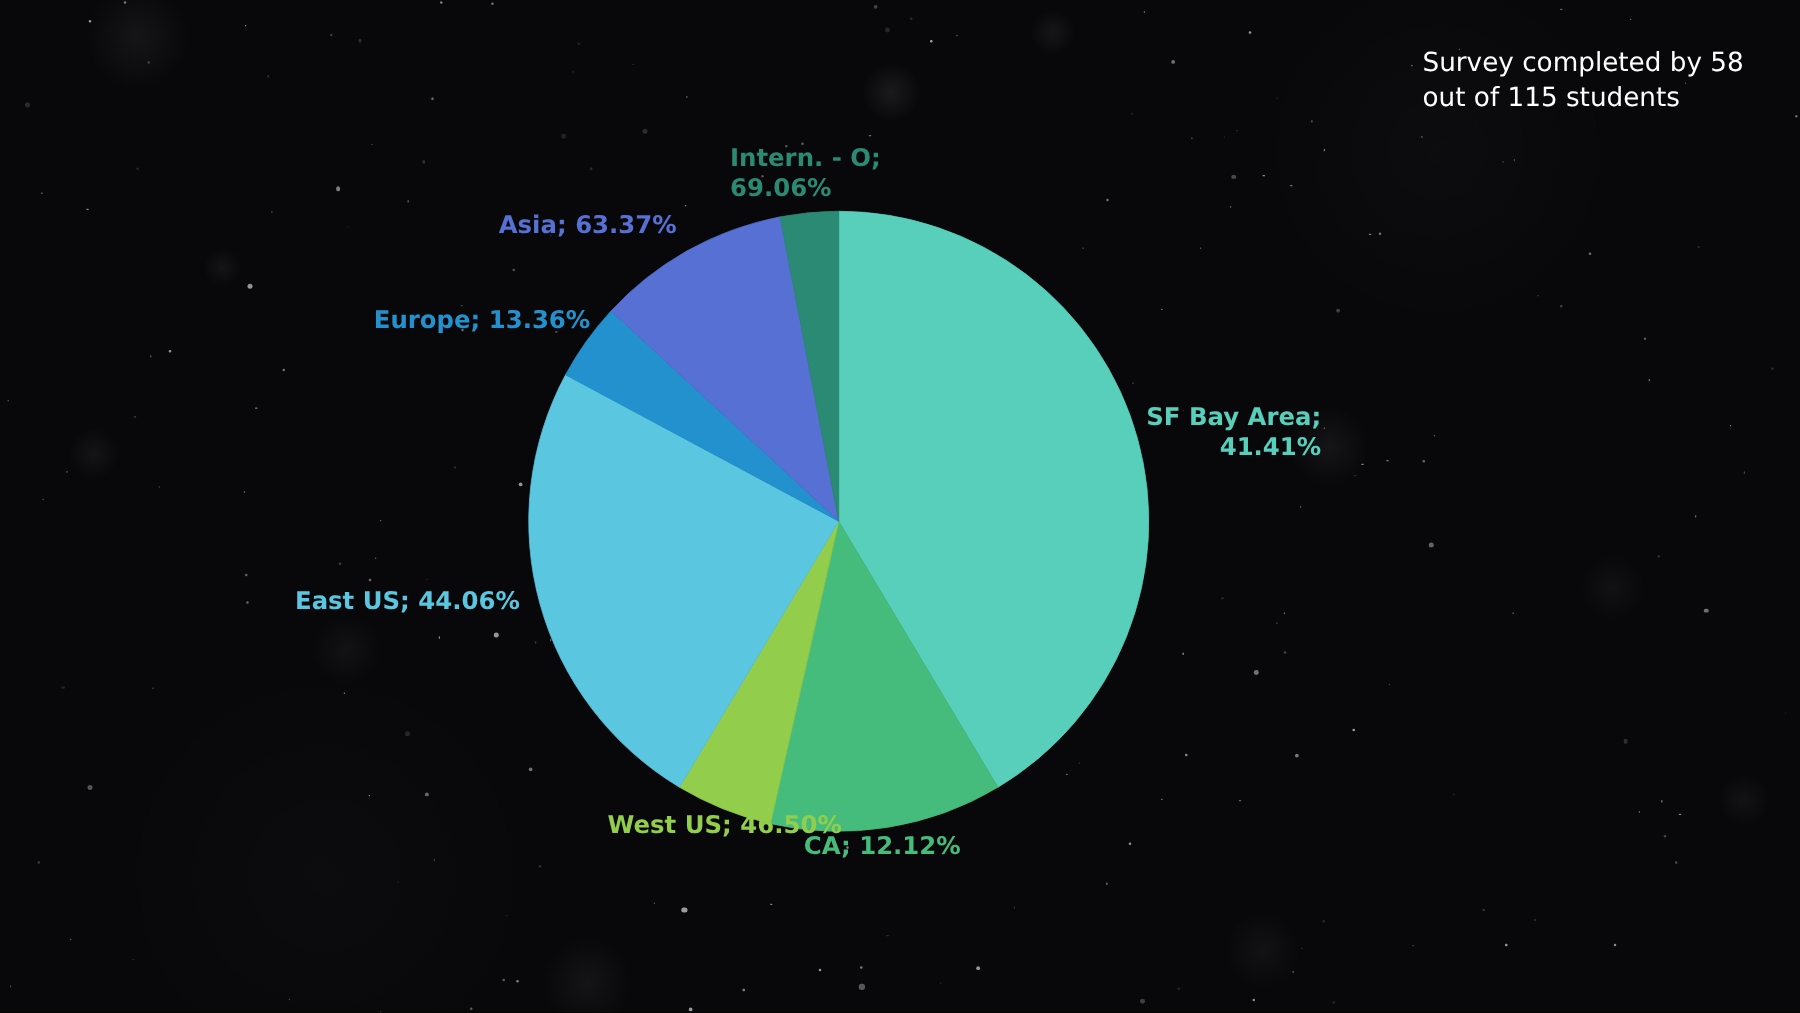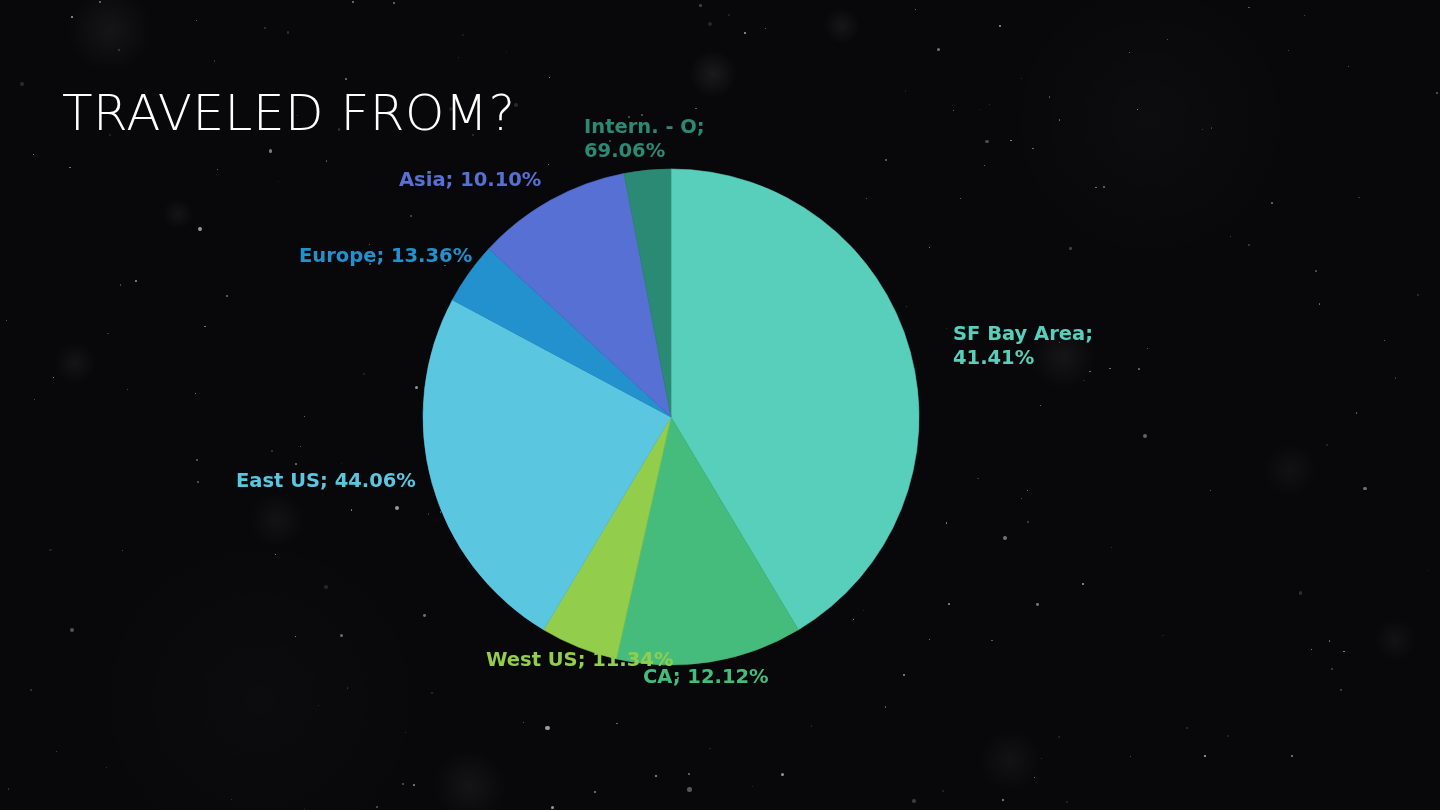--- a/index.html
+++ b/index.html
@@ -93,21 +93,21 @@
 
   
   .pie-label {
     position: absolute;
     font-family: "DejaVu Sans", sans-serif;
     font-weight: bold;
     font-size: 19.5px;
     line-height: 1.25;
     white-space: pre-line;
   }
-  .pie-label.right { text-align: left; margin-left: 36px; }
+  .pie-label.right { text-align: right; }
   .pie-label.left  { text-align: left; }
   .pie-label.center{ text-align: left; }
 </style>
 </head>
 <body>
 
 <div id="slide">
 
   <div id="bg-stars"></div>
   <div id="bg-specks">
@@ -346,40 +346,40 @@
       <i style="width: 0.87px; height: 0.87px; left: 1058.7px; top: 342.2px; opacity: 0.49;"></i>
       <i style="width: 1.36px; height: 1.36px; left: 765.9px; top: 520.2px; opacity: 0.65;"></i>
       <i style="width: 3.66px; height: 3.66px; left: 720.3px; top: 514.9px; opacity: 0.1;"></i>
       <i style="width: 1.46px; height: 1.46px; left: 641.6px; top: 475.5px; opacity: 0.49;"></i>
       <i style="width: 2px; height: 2px; left: 870px; top: 407.9px; opacity: 0.17;"></i>
       <i style="width: 0.99px; height: 0.99px; left: 296.5px; top: 114.9px; opacity: 0.28;"></i>
       <i style="width: 2.04px; height: 2.04px; left: 687.8px; top: 773.2px; opacity: 0.46;"></i>
       <i style="width: 3.06px; height: 3.06px; left: 551.4px; top: 805.9px; opacity: 0.59;"></i>
     </div>
 
-  <h1 id="title">TRAVELED FROM?</h1>
-
+
+  <div id="survey-note">Survey completed by 58 out of 115 students</div>
 
   <div id="pie-wrap">
     <svg id="pie-svg" width="1440" height="810" viewBox="0 0 1440 810">
         <path d="M 671 417 L 671.00 169.00 A 248 248 0 0 1 798.39 629.78 Z" fill="#57cfbb" stroke="#57cfbb" stroke-width="0.6"></path>
         <path d="M 671 417 L 798.39 629.78 A 248 248 0 0 1 616.36 658.91 Z" fill="#45bc7c" stroke="#45bc7c" stroke-width="0.6"></path>
         <path d="M 671 417 L 616.36 658.91 A 248 248 0 0 1 543.61 629.78 Z" fill="#92ce4b" stroke="#92ce4b" stroke-width="0.6"></path>
         <path d="M 671 417 L 543.61 629.78 A 248 248 0 0 1 452.40 299.88 Z" fill="#5bc6e0" stroke="#5bc6e0" stroke-width="0.6"></path>
         <path d="M 671 417 L 452.40 299.88 A 248 248 0 0 1 488.82 248.73 Z" fill="#2391ce" stroke="#2391ce" stroke-width="0.6"></path>
         <path d="M 671 417 L 488.82 248.73 A 248 248 0 0 1 624.07 173.48 Z" fill="#5670d4" stroke="#5670d4" stroke-width="0.6"></path>
         <path d="M 671 417 L 624.07 173.48 A 248 248 0 0 1 671.00 169.00 Z" fill="#2b8a74" stroke="#2b8a74" stroke-width="0.6"></path>
       </svg>
   </div>
 
   <div id="labels-layer">
       <div class="pie-label right" style="left: 917px; top: 322px; color: rgb(87, 207, 187);">SF Bay Area;
 41.41%</div>
       <div class="pie-label center" style="left: 643px; top: 665px; color: rgb(69, 188, 124);">CA; 12.12%</div>
-      <div class="pie-label center" style="left: 486px; top: 648px; color: rgb(146, 206, 75);">West US; 11.34%</div>
+      <div class="pie-label center" style="left: 486px; top: 648px; color: rgb(146, 206, 75);">West US; 46.50%</div>
       <div class="pie-label left" style="left: 236px; top: 469px; color: rgb(91, 198, 224);">East US; 44.06%</div>
       <div class="pie-label left" style="left: 299px; top: 244px; color: rgb(35, 145, 206);">Europe; 13.36%</div>
-      <div class="pie-label left" style="left: 399px; top: 168px; color: rgb(86, 112, 212);">Asia; 10.10%</div>
+      <div class="pie-label left" style="left: 399px; top: 168px; color: rgb(86, 112, 212);">Asia; 63.37%</div>
       <div class="pie-label center" style="left: 584px; top: 115px; color: rgb(43, 138, 116);">Intern. - O;
 69.06%</div>
     </div>
 
 </div>
 
 </body></html>

